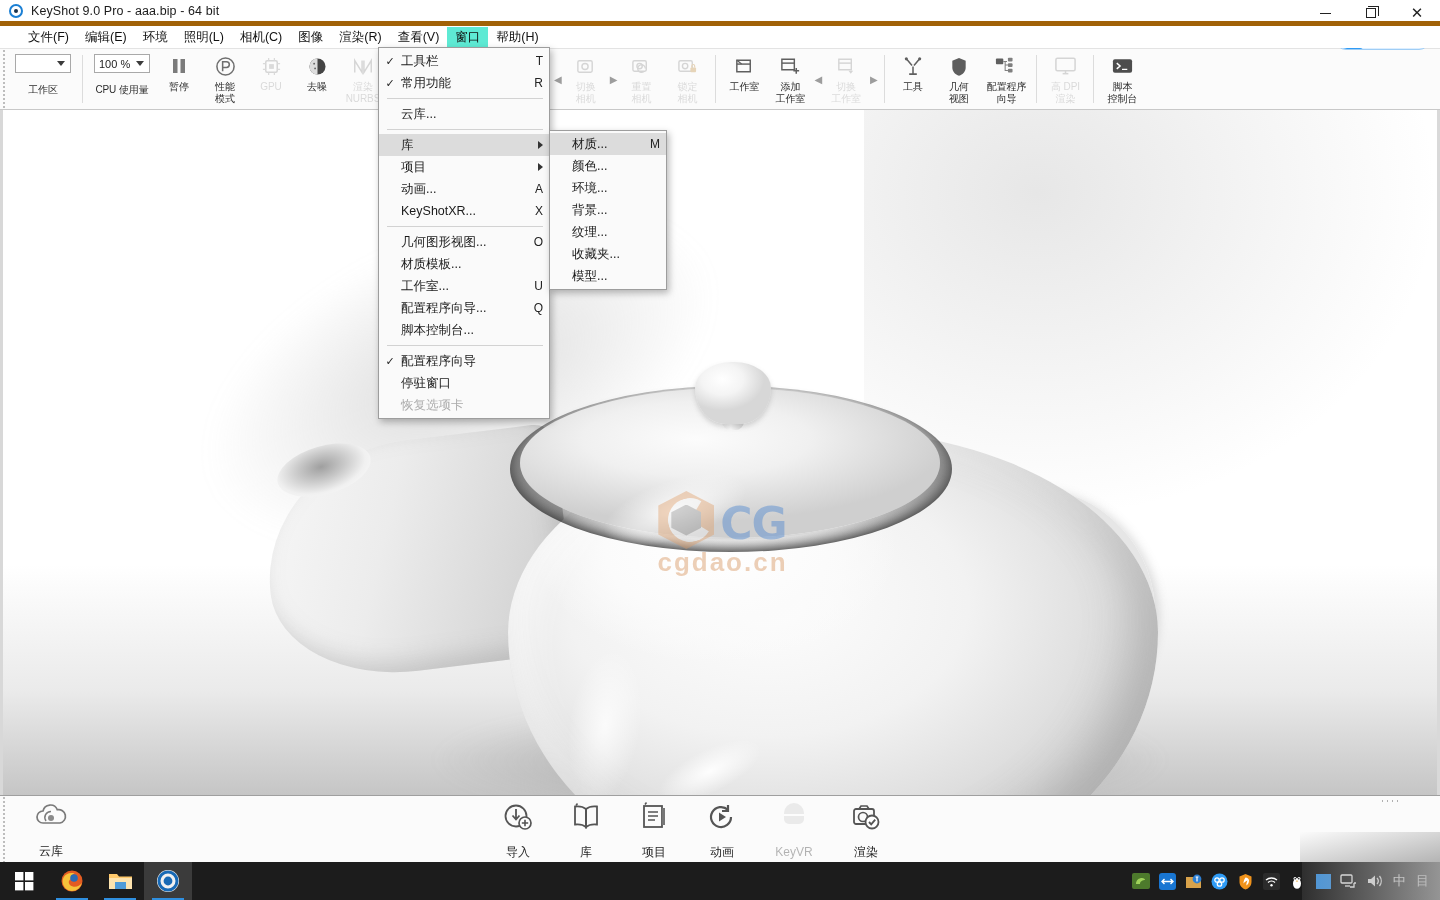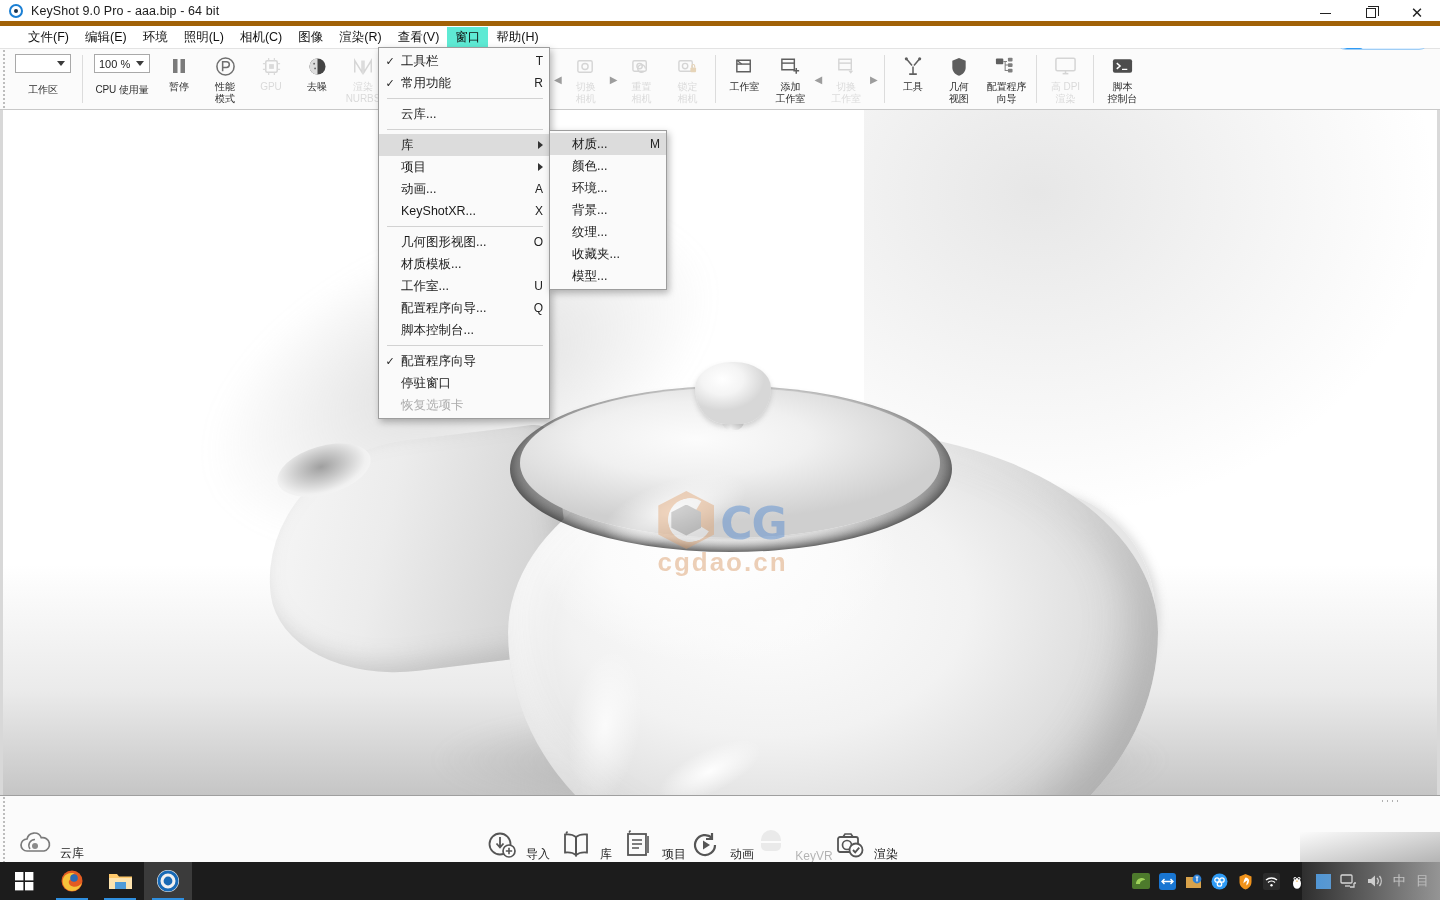--- a/index.html
+++ b/index.html
@@ -242,21 +242,21 @@
   .wm-cg { font-size:44px; font-weight:bold; color:#3f7fd0; letter-spacing:-1px; font-family:"DejaVu Sans",sans-serif; }
   .wm-cn { font-size:42px; font-weight:bold; color:#4a86d8; letter-spacing:0px; }
   .wm-sub { font-size:26px; color:#d38a4e; font-weight:bold; letter-spacing:2px; margin-top:-2px; }
 
   
   .dock {
     position:absolute; left:0; top:795px; width:1440px; height:67px;
     background:#fbfbfb; border-top:1px solid #9f9f9f; display:flex; align-items:stretch;
   }
   .dock-btn {
-    width:68px; display:flex; flex-direction:row; align-items:flex-end; justify-content:center;
+    width:68px; display:flex; flex-direction:column; align-items:center; justify-content:center;
     cursor:default; position:relative;gap:8px;
   }
   .dock-btn.disabled { opacity:.33; }
   .dock-ico { height:36px; display:flex; align-items:center; justify-content:center; }
   .dock-lbl { font-size:12px; color:#1f1f1f; margin-top:1px; }
   .dock-center { position:absolute; left:484px; top:0; height:67px; display:flex; }
   .dock-grip-r {
     position:absolute; right:42px; top:3px; width:18px; height:5px;
     background-image:radial-gradient(#b0b0b0 1px, transparent 1px);
     background-size:5px 4px;

